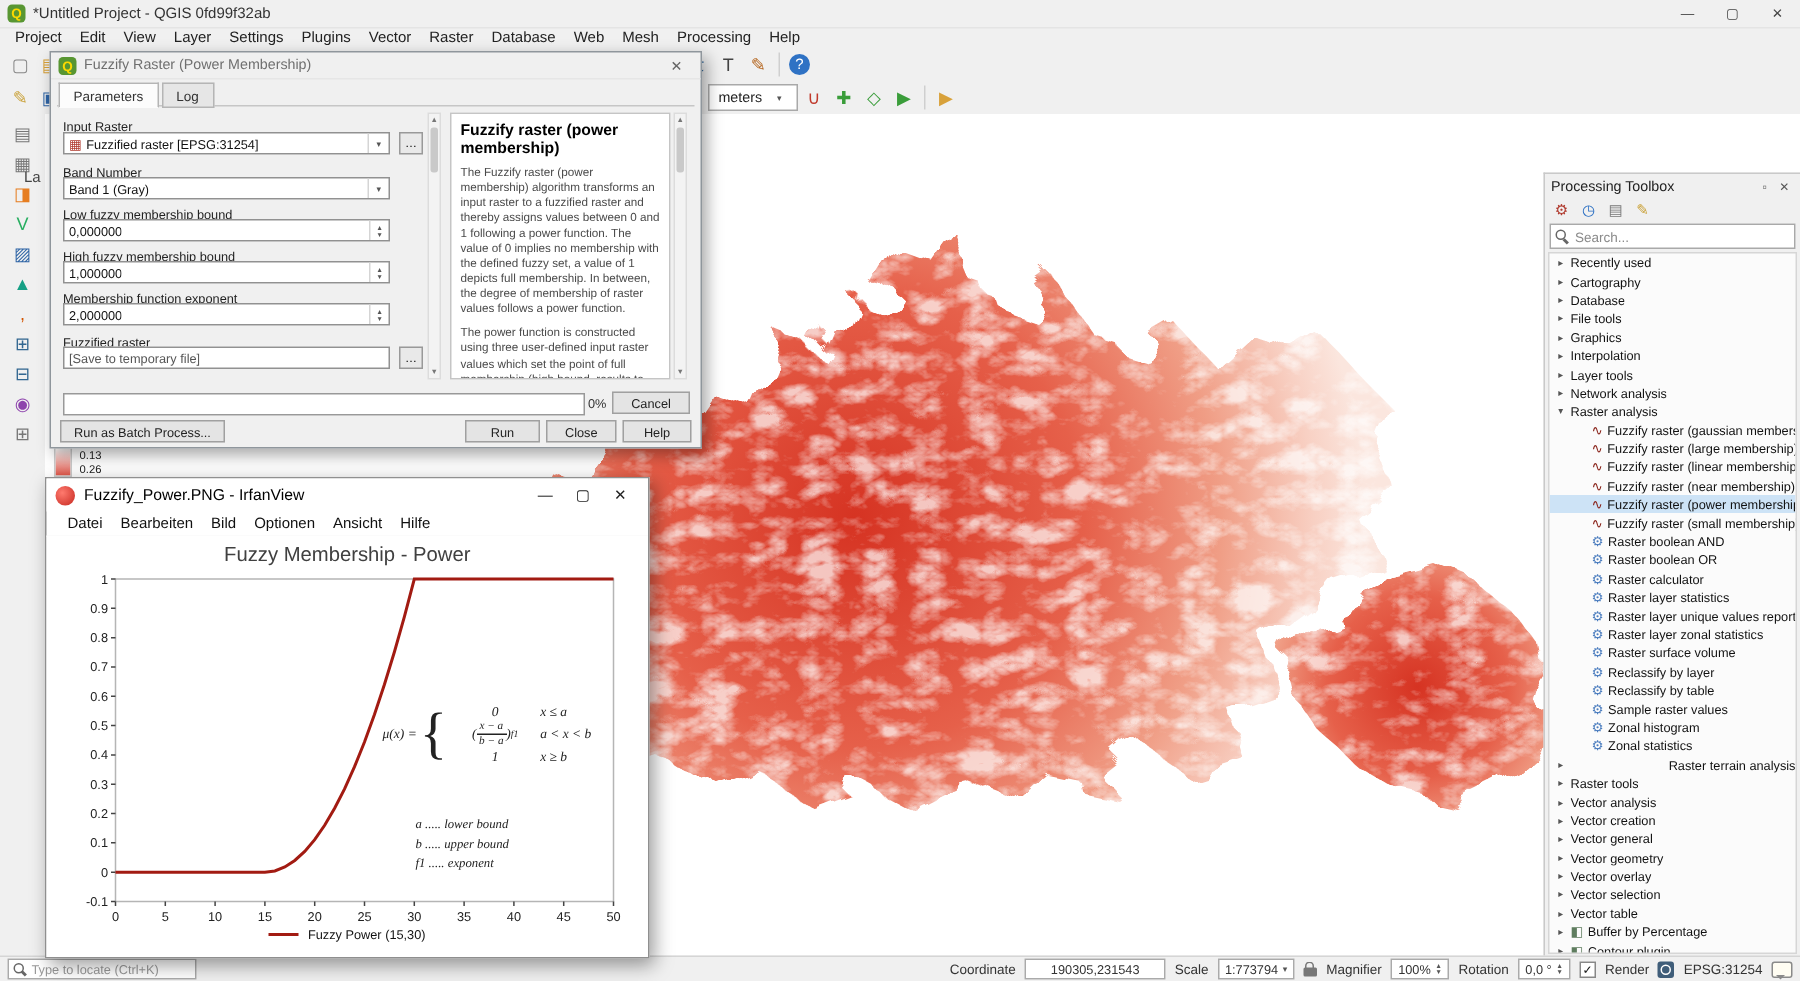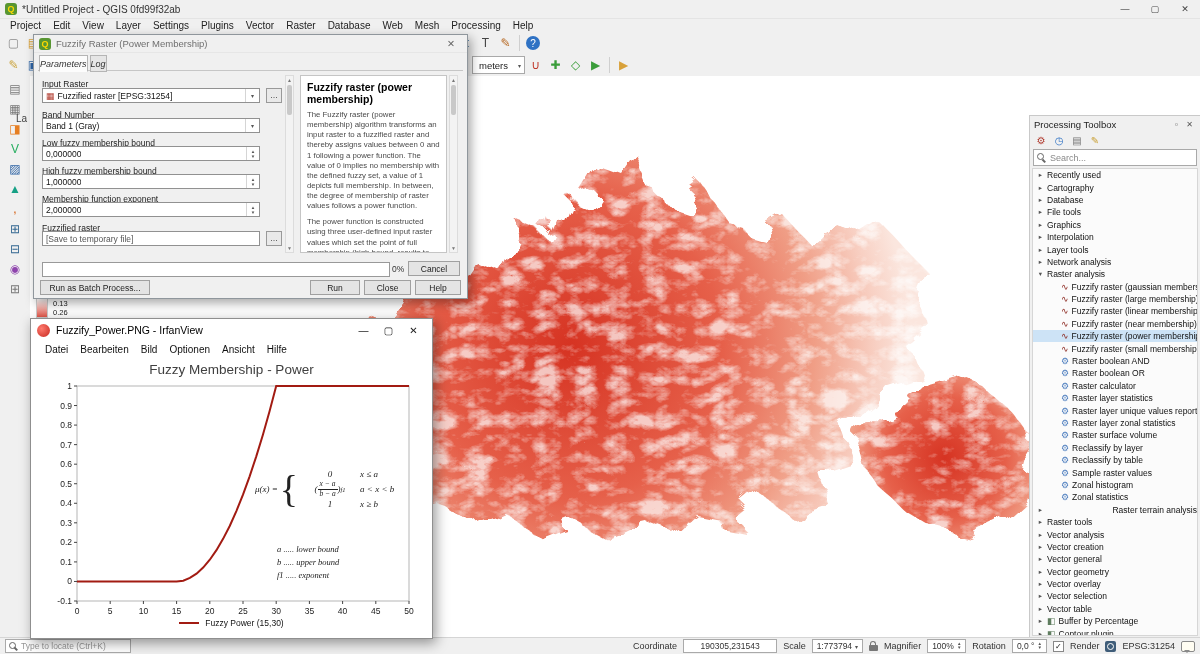--- a/index.html
+++ b/index.html
@@ -21,21 +21,21 @@
   .menu-item{padding:0 6px;}
   .toolbar{position:absolute;left:0;right:0;display:flex;align-items:center;padding-left:4px;gap:1px;}
   #toolbar1{top:32px;height:22px;}
   #toolbar2{top:54px;height:22px;border-bottom:1px solid #e2e2e2;}
   .tbi{width:19px;height:19px;display:flex;align-items:center;justify-content:center;font-size:12px;border-radius:2px;}
   .tbi.badge{width:14px;height:14px;border-radius:50%;font-size:10px;margin:2px;}
   .lbi{width:20px;height:18px;display:flex;align-items:center;justify-content:center;font-size:12px;}
   .tsep{width:1px;height:16px;background:#cfcfcf;margin:0 3px;}
   .t2grp{display:flex;gap:1px;align-items:center;}
   .units-combo{height:16px;background:#fff;border:1px solid #a9a9a9;display:flex;align-items:center;
-               font-size:9.5px;color:#222;padding:0 3px 0 6px;margin-left:320px;}
+               font-size:9.5px;color:#222;padding:0 10px 0 6px;margin-left:320px;}
   .units-combo .dd{margin-left:10px;color:#555;font-size:6px;}
 
   
   #leftbar{position:absolute;top:76px;left:0;width:30px;bottom:16px;background:#f0f0f0;
            border-right:1px solid #dcdcdc;display:flex;flex-direction:column;align-items:center;
            padding-top:4px;gap:2px;}
   #layers-title-clip{position:absolute;left:16px;top:113px;font-size:10px;color:#444;z-index:6;}
   #map{position:absolute;top:76px;left:30px;right:0;bottom:16px;background:#ffffff;overflow:hidden;}
   #map svg{position:absolute;inset:0;width:100%;height:100%;}
 
@@ -89,22 +89,22 @@
   .bubble{width:12px;height:9px;border:1px solid #8a8a8a;border-radius:2px;position:relative;background:#fffdf2;flex:none;}
   .bubble::after{content:'';position:absolute;left:2px;bottom:-5px;border:3px solid transparent;border-top-color:#8a8a8a;}
 
   
   #dlg{position:absolute;left:33px;top:34px;width:433px;height:263px;background:#f0f0f0;z-index:50;
        border:1px solid #8f969c;box-shadow:3px 4px 10px rgba(0,0,0,.35);font-size:9.5px;}
   .dlg-title{height:17px;display:flex;align-items:center;gap:5px;padding:0 5px;color:#6f6f6f;
              font-size:9.5px;border-bottom:1px solid #e6e6e6;}
   .dlg-close{margin-left:auto;width:22px;text-align:center;color:#666;}
   .tabs{position:absolute;left:5px;top:20px;display:flex;z-index:2;}
-  .tab{height: 15px;padding:0 0;font-size:9px;display:flex;align-items:center;border:1px solid #b5b5b5;
-       background:#e6e6e6;color:#333;margin-right:2px;font-style:italic;}
+  .tab{height: 15px;padding:0 9px;font-size:9px;display:flex;align-items:center;border:1px solid #b5b5b5;
+       background:#e6e6e6;color:#333;margin-right:2px;}
   .tab.active{background:#fcfcfc;border-bottom-color:#fcfcfc;}
   .dlg-sep{position:absolute;left:4px;right:4px;top:35px;border-top:1px solid #c6c6c6;}
   .flabel{position:absolute;left:8px;font-size:8.5px;color:#222;}
   .fwidget{position:absolute;left:8px;width:218px;height:15px;background:#fff;border:1px solid #919191;
            display:flex;align-items:center;font-size:8.5px;color:#111;padding:0 0 0 3px;gap:3px;box-sizing:border-box;}
   .wtext{overflow:hidden;white-space:nowrap;}
   .wicon{font-size:9px;color:#b03a2e;flex:none;}
   .combo-arrow{margin-left:auto;width:13px;border-left:1px solid #d5d5d5;height:100%;display:flex;
                align-items:center;justify-content:center;font-size:6px;color:#555;flex:none;}
   .spin-btns{margin-left:auto;display:flex;flex-direction:column;width:12px;height:100%;

